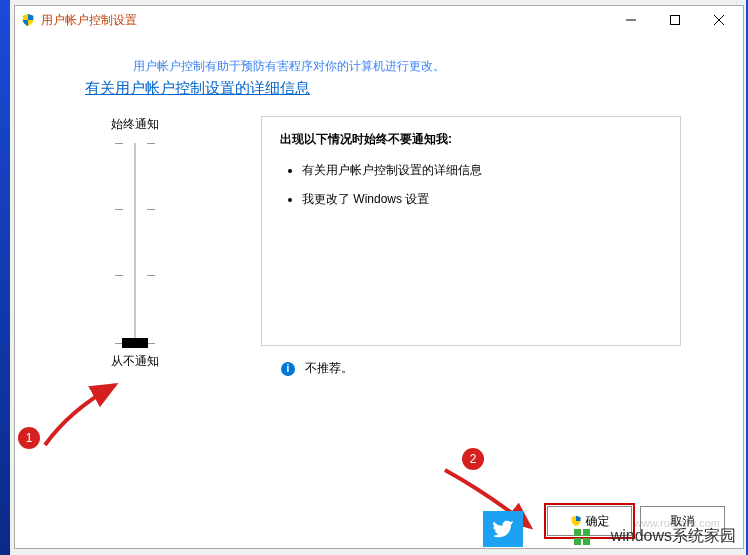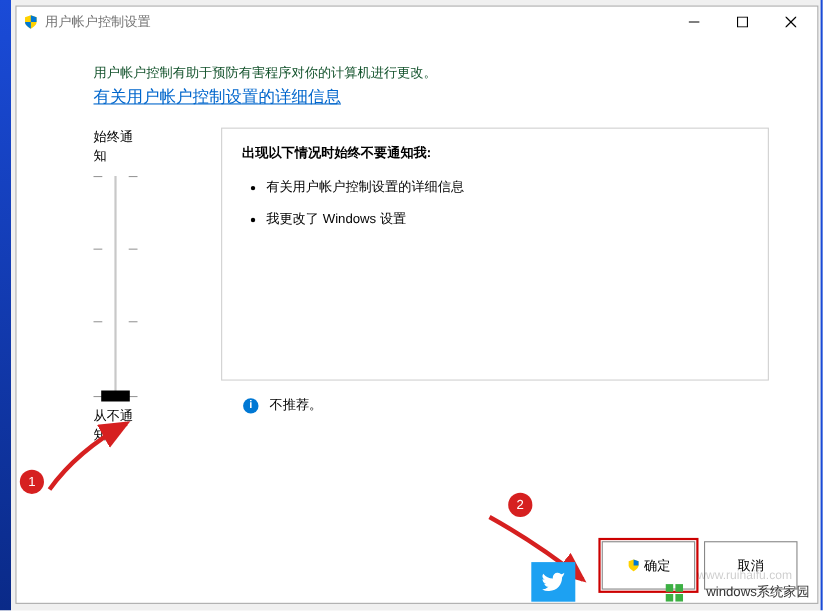--- a/index.html
+++ b/index.html
@@ -1,55 +1,55 @@
 <!DOCTYPE html>
 <html><head>
 <meta charset="utf-8">
 <style>
 * { margin: 0; padding: 0; box-sizing: border-box; font-family: "Microsoft YaHei", "Segoe UI", sans-serif; }
 body { width: 748px; height: 555px; background: #f0f0f0; position: relative; overflow: hidden; }
 .window { position: absolute; left: 14px; top: 5px; width: 730px; height: 544px; background: #fff; border: 1px solid #aaa; }
 .titlebar { height: 28px; display: flex; align-items: center; padding: 0 2px; font-size: 12px; }
 .shield-icon { width: 14px; height: 14px; margin: 0 6px 0 4px; }
-.title-text { flex: 1; color: #737373; }
+.title-text { flex: 1; color: #c2410c; }
 .win-buttons { display: flex; }
 .win-btn { width: 44px; height: 28px; display: flex; align-items: center; justify-content: center; color: #000; }
 .win-btn svg { width: 10px; height: 10px; }
 .content { padding: 24px 56px 0 70px; }
 .heading { font-size: 15px; color: #003399; font-weight: normal; margin-bottom: 16px; }
-.subtext { font-size: 12px; color: #14532d; margin-bottom: 4px; }
+.subtext { font-size: 12px; color: #3b82f6; margin-bottom: 4px; margin-left: 48px; }
 .link { font-size: 15px; color: #0066cc; text-decoration: underline; display: inline-block; margin-bottom: 18px; }
 .body-row { display: flex; gap: 76px; }
 .slider-col { width: 100px; display: flex; flex-direction: column; align-items: center; }
 .slider-label { font-size: 12px; color: #000; margin-bottom: 10px; }
 .slider-track { position: relative; width: 40px; height: 200px; margin-bottom: 10px; }
 .slider-line { position: absolute; left: 50%; top: 0; width: 2px; height: 100%; background: #c8c8c8; transform: translateX(-50%); }
 .slider-tick { position: absolute; width: 40px; height: 1px; display: flex; justify-content: space-between; }
 .slider-tick span { width: 8px; height: 1px; background: #999; }
 .slider-thumb { position: absolute; left: 50%; transform: translateX(-50%); width: 26px; height: 10px; background: #000; }
 .info-col { flex: 1; }
-.info-box { border: 1px solid #d0d0d0; padding: 14px 18px 30px; width: 498px; height: 230px; }
+.info-box { border: 1px solid #d0d0d0; padding: 14px 18px 30px; width: 420px; height: 230px; }
 .info-title { font-size: 12px; font-weight: bold; margin-bottom: 14px; }
 .info-list { list-style: disc; padding-left: 22px; }
 .info-list li { font-size: 12px; margin-bottom: 12px; }
 .rec-row { display: flex; align-items: center; gap: 10px; margin-top: 14px; margin-left: 20px; }
 .info-icon { width: 14px; height: 14px; border-radius: 50%; background: #0078d4; color: #fff; display: flex; align-items: center; justify-content: center; font-size: 10px; font-weight: bold; }
 .rec-text { font-size: 12px; }
 .button-bar { position: absolute; bottom: 12px; right: 18px; display: flex; gap: 8px; }
-.btn { width: 85px; height: 44px; font-size: 12px; background: #fff; border: 1px solid #888; position: relative; display: flex; align-items: center; justify-content: center; }
+.btn { width: 85px; height: 30px; font-size: 12px; background: #fff; border: 1px solid #888; position: relative; display: flex; align-items: center; justify-content: center; }
 .btn.ok { outline: 2px solid #c00; outline-offset: 1px; }
 .arrow-red { position: absolute; pointer-events: none; }
 .arrow1 { left: 40px; top: 380px; width: 90px; height: 70px; }
 .arrow2 { left: 440px; top: 465px; width: 100px; height: 70px; }
 .num-badge { position: absolute; width: 22px; height: 22px; border-radius: 50%; background: #d62020; color: #fff; display: flex; align-items: center; justify-content: center; font-size: 12px; pointer-events: none; }
 .badge1 { left: 18px; top: 427px; }
 .badge2 { left: 462px; top: 448px; }
 .twitter-overlay { position: absolute; left: 483px; bottom: 8px; width: 40px; height: 36px; background: #1da1f2; display: flex; align-items: center; justify-content: center; }
 .twitter-overlay svg { width: 22px; height: 22px; fill: #fff; }
-.watermark1 { position: absolute; right: 12px; bottom: 8px; display: flex; align-items: center; gap: 21px; font-size: 12px; color: #333; }
+.watermark1 { position: absolute; right: 12px; bottom: 8px; display: flex; align-items: center; gap: 21px; font-size: 16px; color: #333; }
 .watermark1 .wlogo { width: 16px; height: 16px; }
 .watermark2 { position: absolute; right: 28px; bottom: 26px; font-size: 11px; color: rgba(0,0,0,0.2); }
 .edge-blue { position: absolute; left: 0; top: 0; width: 10px; height: 555px; background: linear-gradient(#1a4bd8,#0a2a88); }
 .edge-blue2 { position: absolute; right: 0; top: 0; width: 2px; height: 555px; background: #1a4bd8; }
 </style>
 </head>
 <body>
 
 <div class="edge-blue"></div>
 <div class="edge-blue2"></div>

